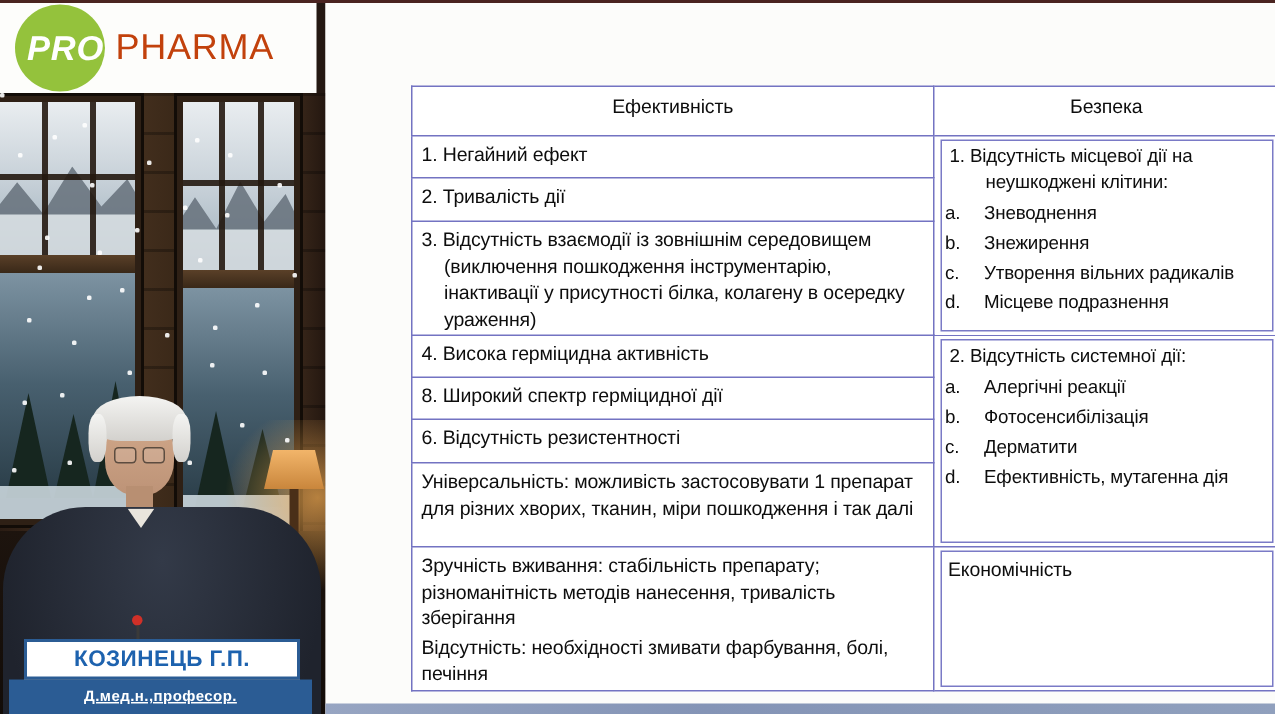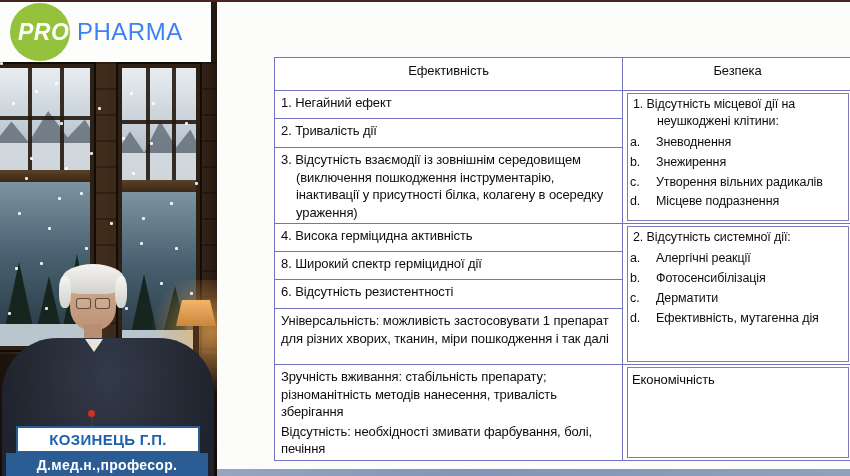--- a/index.html
+++ b/index.html
@@ -64,28 +64,28 @@
          background:radial-gradient(ellipse at 50% 18%,#333a48,#1f232d 72%);}
   .collar{position:absolute;left:85px;top:277px;width:18px;height:13px;background:#e9e5dd;
          clip-path:polygon(0 0,100% 0,50% 100%);}
   .mic-dot{position:absolute;left:88px;top:348px;width:7px;height:7px;border-radius:50%;background:#d03028;}
   .mic-stem{position:absolute;left:91px;top:355px;width:2px;height:12px;background:#3a3a3a;}
 
   .logo-box{position:absolute;left:0;top:2px;width:211px;height:60px;background:#fdfdfb;}
   .logo-circle{position:absolute;left:10px;top:1px;width:60px;height:58px;border-radius:50%;background:#94c23c;}
   .logo-pro{position:absolute;left:18px;top:17px;font-style:italic;font-weight:bold;font-size:23px;
          color:#fff;letter-spacing:.5px;}
-  .logo-pharma{position:absolute;left:77px;top:16px;font-size:24px;color:#3b82f6;letter-spacing:.5px;}
+  .logo-pharma{position:absolute;left:77px;top:16px;font-size:24px;color:#c2410c;letter-spacing:.5px;}
 
   .name-box{position:absolute;left:16px;top:426px;width:184px;height:27px;background:#fff;
          border:2px solid #2b5c94;display:flex;align-items:center;justify-content:center;
          font-weight:bold;font-size:15px;color:#1d62ae;letter-spacing:.3px;z-index:20;}
   .name-band{position:absolute;left:6px;top:453px;width:202px;height:23px;background:#2b5c94;
-         display:flex;align-items:center;justify-content:center;font-weight:bold;font-size:14px;
-         color:#fff;letter-spacing:.3px;z-index:20;}
+         display:flex;align-items:center;justify-content:center;font-weight:bold;font-size:10px;
+         color:#fff;letter-spacing:.3px;z-index:20;text-decoration:underline;}
 
   
   .slide-panel{position:absolute;left:217px;top:0;width:633px;height:476px;background:#fcfcfa;}
   .slide-title{position:absolute;left:14px;top:11px;margin:0;font-size:19px;font-weight:bold;color:#1d1d9c;}
   .req-table{position:absolute;left:13px;top:57px;width:578px;border-collapse:collapse;table-layout:fixed;
          font-size:13px;font-weight:normal;color:#0d0d0d;line-height:1.35;letter-spacing:-0.1px;margin-left:44px;}
   .req-table td{border:1.5px solid #7373c2;vertical-align:top;padding:3px 6px 2px 6px;background:#fff;}
   .req-table td.hdr{text-align:center;padding-top:4px;}
   .eff .sub{margin-left:15px;}
   .eff .para2{margin-top:2px;}

